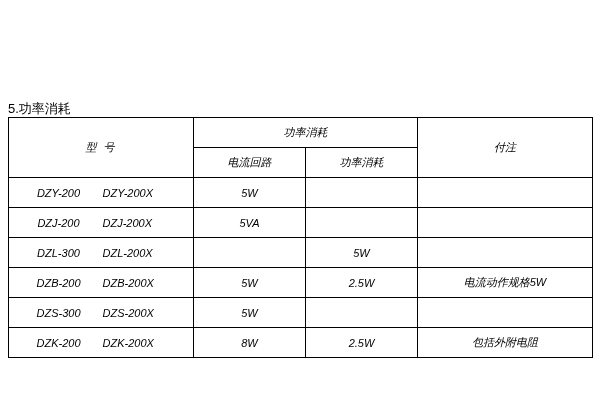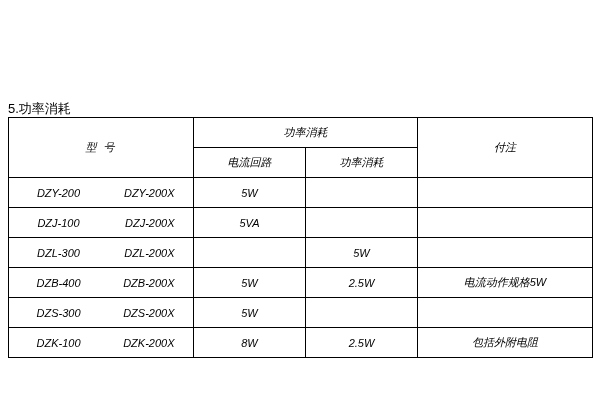--- a/index.html
+++ b/index.html
@@ -58,21 +58,21 @@
 
   .model-cell {
     display: flex;
     justify-content: center;
     align-items: center;
     gap: 13px;
     height: 29px;
     font-size: 11px;
   }
   .model-a { min-width: 62px; text-align: center; }
-  .model-b { min-width: 72px; text-align: right; }
+  .model-b { min-width: 72px; text-align: left; }
   .hdr-model {
     letter-spacing: 2px;
   }
   .hdr-tall { height: 30px; }
 </style>
 </head>
 <body>
 
 <div class="page">
 
@@ -105,21 +105,21 @@
             </div>
           </td>
           <td>5W</td>
           <td></td>
           <td></td>
         </tr>
 
         <tr>
           <td>
             <div class="model-cell">
-              <span class="model-a">DZJ-100</span>
+              <span class="model-a">DZJ-200</span>
               <span class="model-b">DZJ-200X</span>
             </div>
           </td>
           <td>5VA</td>
           <td></td>
           <td></td>
         </tr>
 
         <tr>
           <td>
@@ -129,21 +129,21 @@
             </div>
           </td>
           <td></td>
           <td>5W</td>
           <td></td>
         </tr>
 
         <tr>
           <td>
             <div class="model-cell">
-              <span class="model-a">DZB-400</span>
+              <span class="model-a">DZB-200</span>
               <span class="model-b">DZB-200X</span>
             </div>
           </td>
           <td>5W</td>
           <td>2.5W</td>
           <td>电流动作规格5W</td>
         </tr>
 
         <tr>
           <td>
@@ -153,21 +153,21 @@
             </div>
           </td>
           <td>5W</td>
           <td></td>
           <td></td>
         </tr>
 
         <tr>
           <td>
             <div class="model-cell">
-              <span class="model-a">DZK-100</span>
+              <span class="model-a">DZK-200</span>
               <span class="model-b">DZK-200X</span>
             </div>
           </td>
           <td>8W</td>
           <td>2.5W</td>
           <td>包括外附电阻</td>
         </tr>
       </tbody>
     </table>
   </div>

